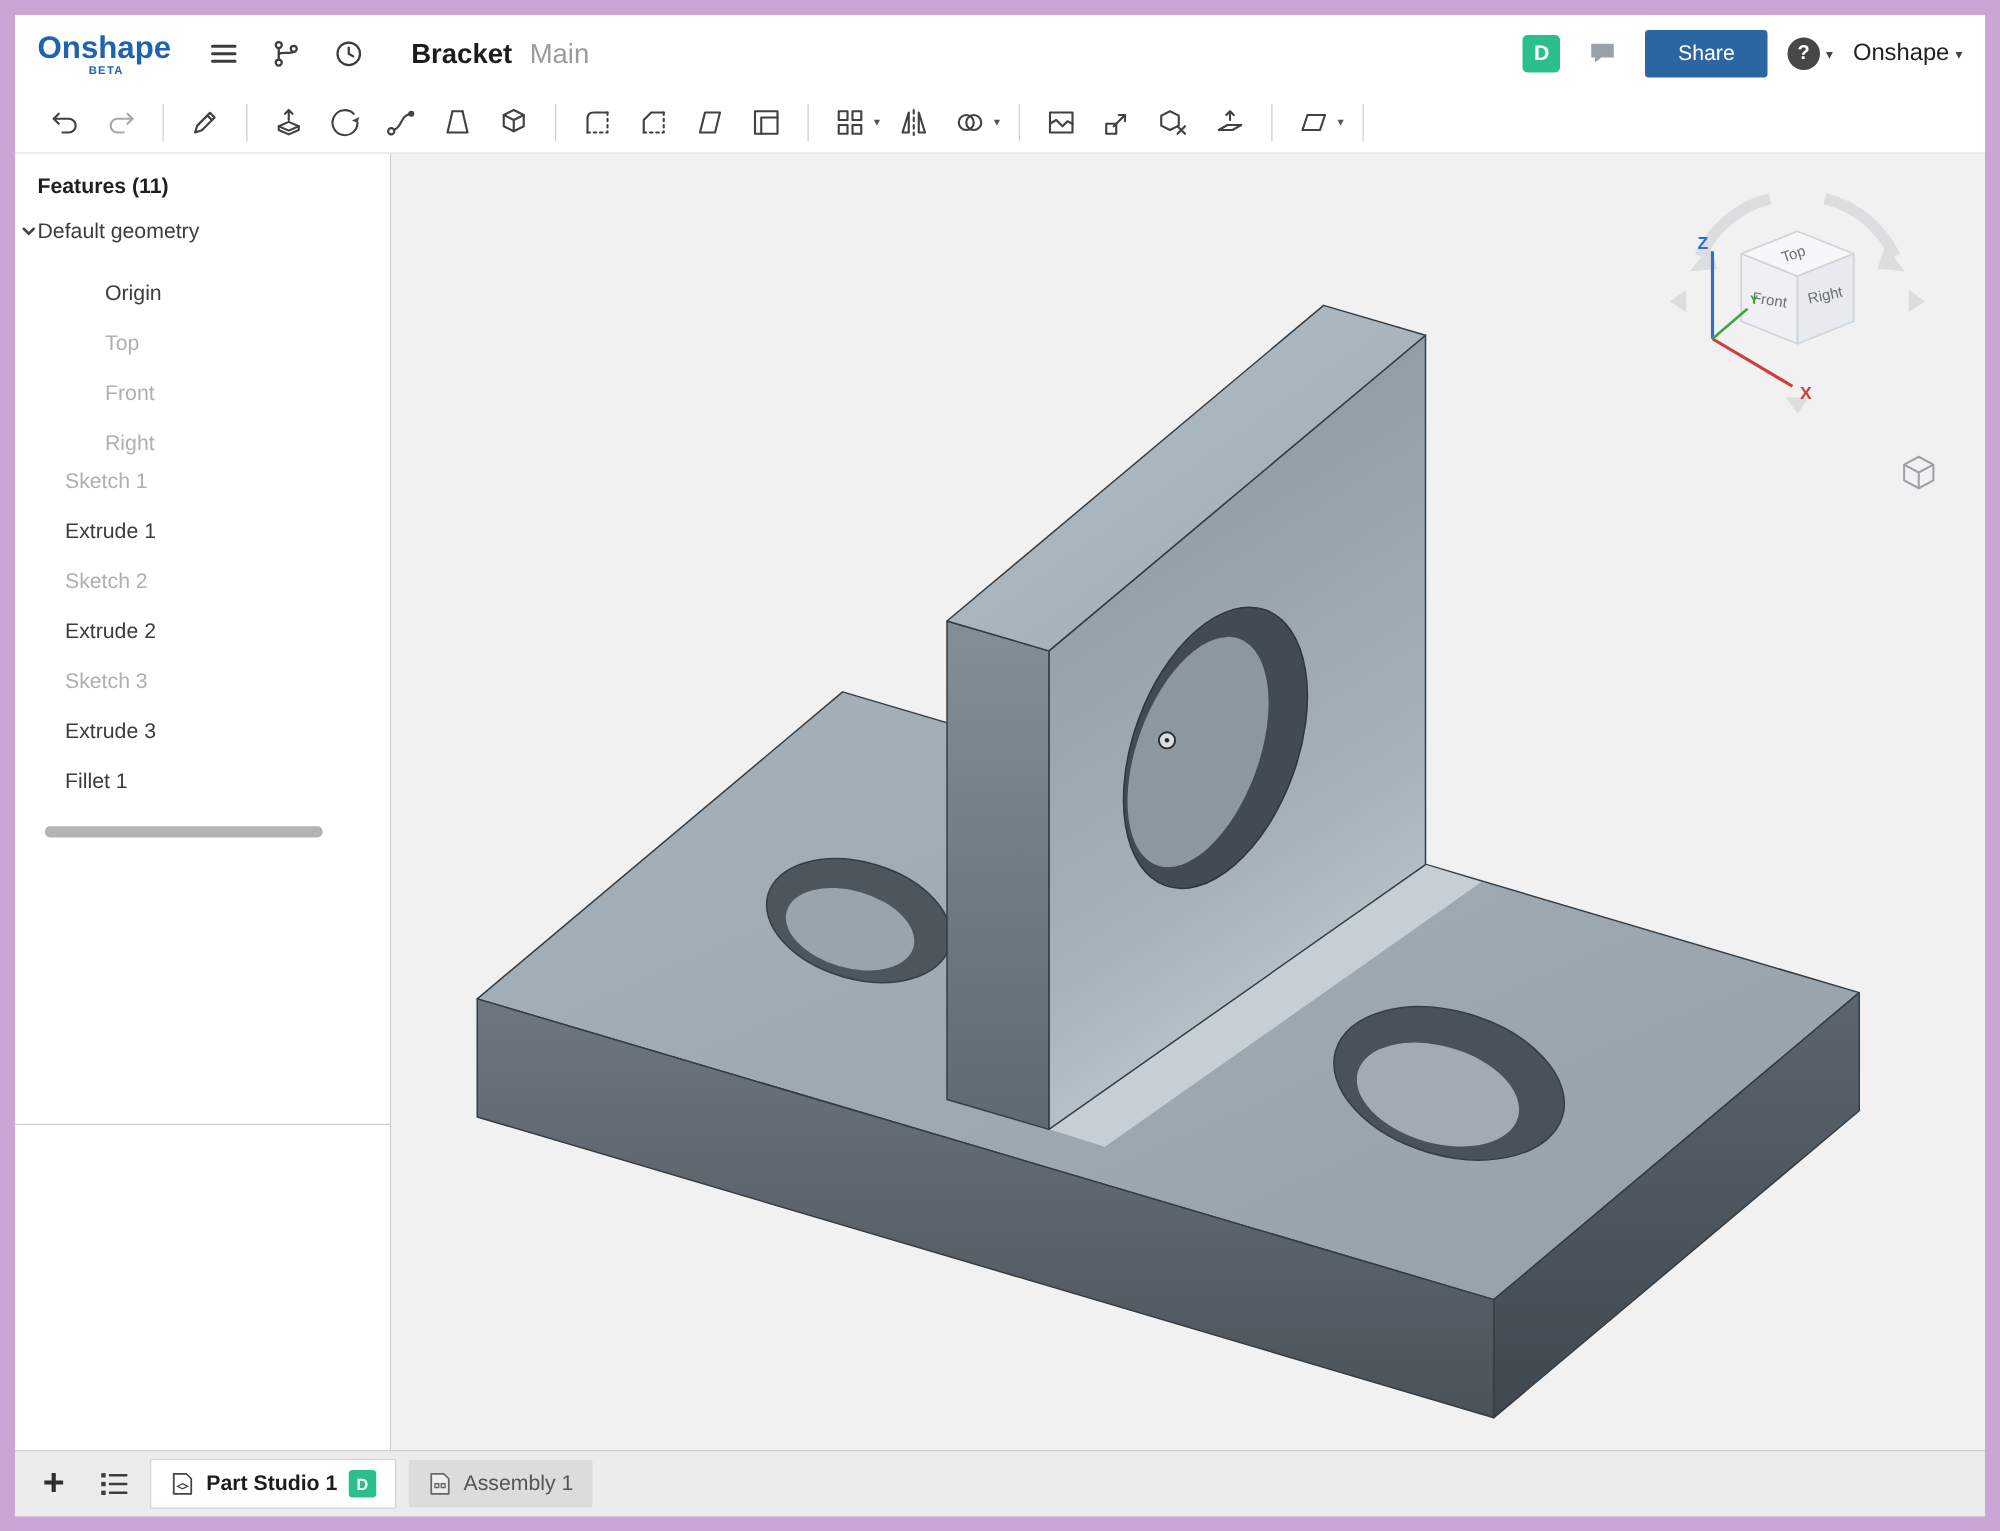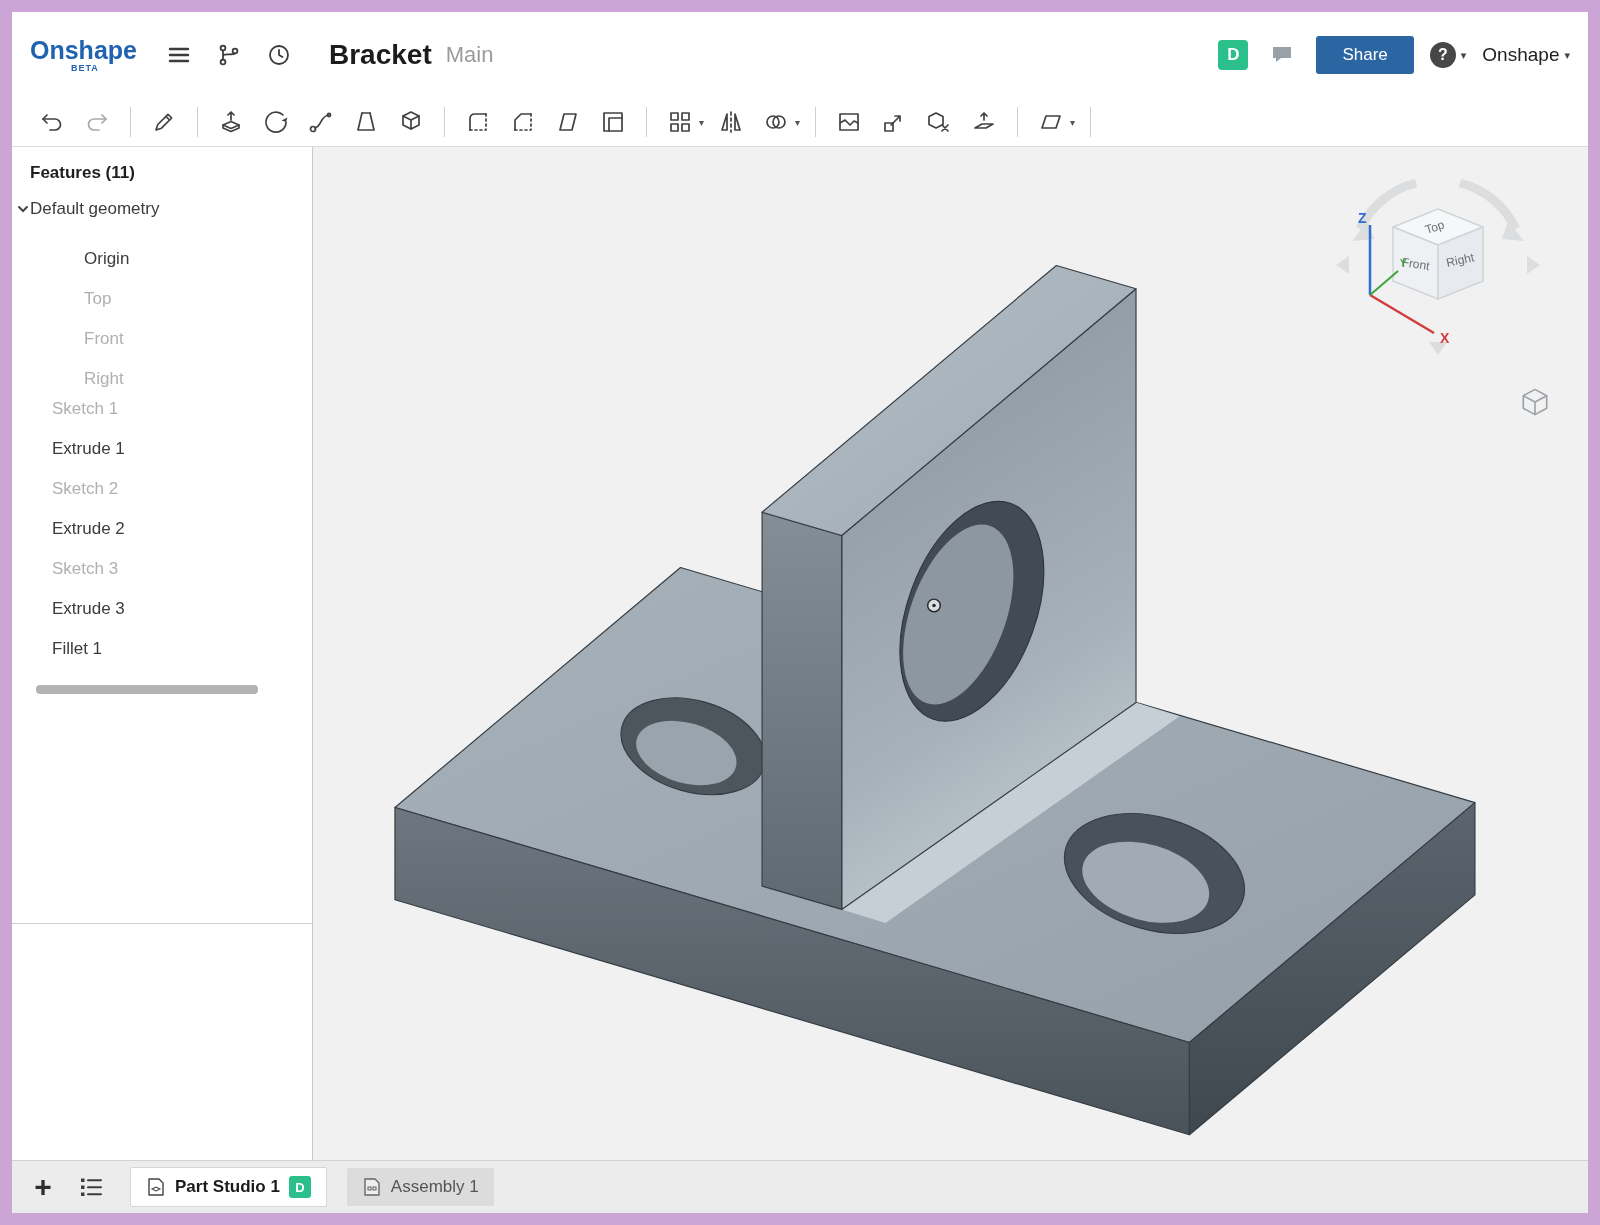--- a/index.html
+++ b/index.html
@@ -1,26 +1,26 @@
 <!DOCTYPE html>
 <html><head>
 <meta charset="utf-8">
 <style>
   html,body{margin:0;padding:0;background:#cba5d5;}
   .screen{width:1600px;height:1225px;box-sizing:border-box;border:12px solid #cba5d5;background:#fff;
           display:flex;flex-direction:column;font-family:"Liberation Sans","DejaVu Sans",sans-serif;overflow:hidden;}
 
   
-  .topbar{flex:0 0 58px;display:flex;align-items:center;padding:14px 18px;gap:14px;background:#fff;}
+  .topbar{flex:0 0 58px;display:flex;align-items:center;padding:2px 18px;gap:14px;background:#fff;}
   .logo-block{display:flex;flex-direction:column;line-height:1;margin-right:10px;cursor:pointer;}
   .logo-text{color:#1f63b0;font-size:25px;font-weight:bold;}
   .logo-sub{color:#1f63b0;font-size:9px;font-weight:bold;letter-spacing:1px;margin-top:1px;margin-left:41px;}
   .icon-btn{width:36px;height:36px;display:flex;align-items:center;justify-content:center;cursor:pointer;border-radius:3px;}
   .icon-btn svg{stroke:#3c3c3c;fill:none;stroke-width:1.8;stroke-linecap:round;stroke-linejoin:round;}
-  .doc-title{font-size:28px;font-weight:bold;color:#1c1c1c;margin-left:18px;}
+  .doc-title{font-size:22px;font-weight:bold;color:#1c1c1c;margin-left:18px;}
   .workspace{font-size:22px;color:#9b9b9b;}
   .top-right{margin-left:auto;display:flex;align-items:center;gap:16px;}
   .d-badge{width:30px;height:30px;border-radius:4px;background:#2bbf8c;color:#fff;font-weight:bold;font-size:17px;
            display:flex;align-items:center;justify-content:center;cursor:pointer;}
   .share-btn{background:#2b66a3;color:#fff;font-size:17px;padding:9px 26px;border-radius:3px;border:none;cursor:pointer;font-family:inherit;text-align:right;}
   .help-wrap,.user-wrap{display:flex;align-items:center;gap:5px;cursor:pointer;}
   .help-circle{width:26px;height:26px;border-radius:50%;background:#474747;color:#fff;font-size:16px;font-weight:bold;
                display:flex;align-items:center;justify-content:center;}
   .caret{font-size:11px;color:#444;}
   .user-wrap{font-size:19px;color:#222;}
@@ -47,21 +47,21 @@
   .viewport{flex:1;position:relative;background:#f1f1f1;overflow:hidden;}
   .model-svg{position:absolute;inset:0;width:100%;height:100%;}
   .viewcube{position:absolute;top:16px;right:44px;width:212px;height:196px;cursor:pointer;}
   .isobtn{position:absolute;top:234px;right:32px;width:42px;height:42px;display:flex;align-items:center;justify-content:center;cursor:pointer;}
 
   
   .tabbar{flex:0 0 52px;background:#ececec;border-top:1px solid #d2d2d2;display:flex;align-items:center;padding:0 12px;gap:10px;}
   .footer-icon{width:38px;height:38px;display:flex;align-items:center;justify-content:center;cursor:pointer;}
   .footer-icon svg{stroke:#3c3c3c;fill:none;stroke-width:2;stroke-linecap:round;}
   .plus-glyph{font-size:30px;font-weight:bold;color:#2e2e2e;line-height:1;}
-  .tab{height:38px;display:flex;align-items:center;gap:9px;padding:0 15px;font-size:17px;cursor:pointer;border-radius:2px;margin-left:10px;}
+  .tab{height:38px;display:flex;align-items:center;gap:9px;padding:0 15px;font-size:17px;cursor:pointer;border-radius:2px;}
   .tab.active{background:#fff;color:#1c1c1c;font-weight:600;border:1px solid #d6d6d6;}
   .tab.inactive{background:#dcdcdc;color:#555;}
   .tab-badge{width:22px;height:22px;border-radius:3px;background:#2bbf8c;color:#fff;font-size:13px;font-weight:bold;
              display:flex;align-items:center;justify-content:center;}
 </style>
 </head>
 <body>
 
 <div class="screen">
 

